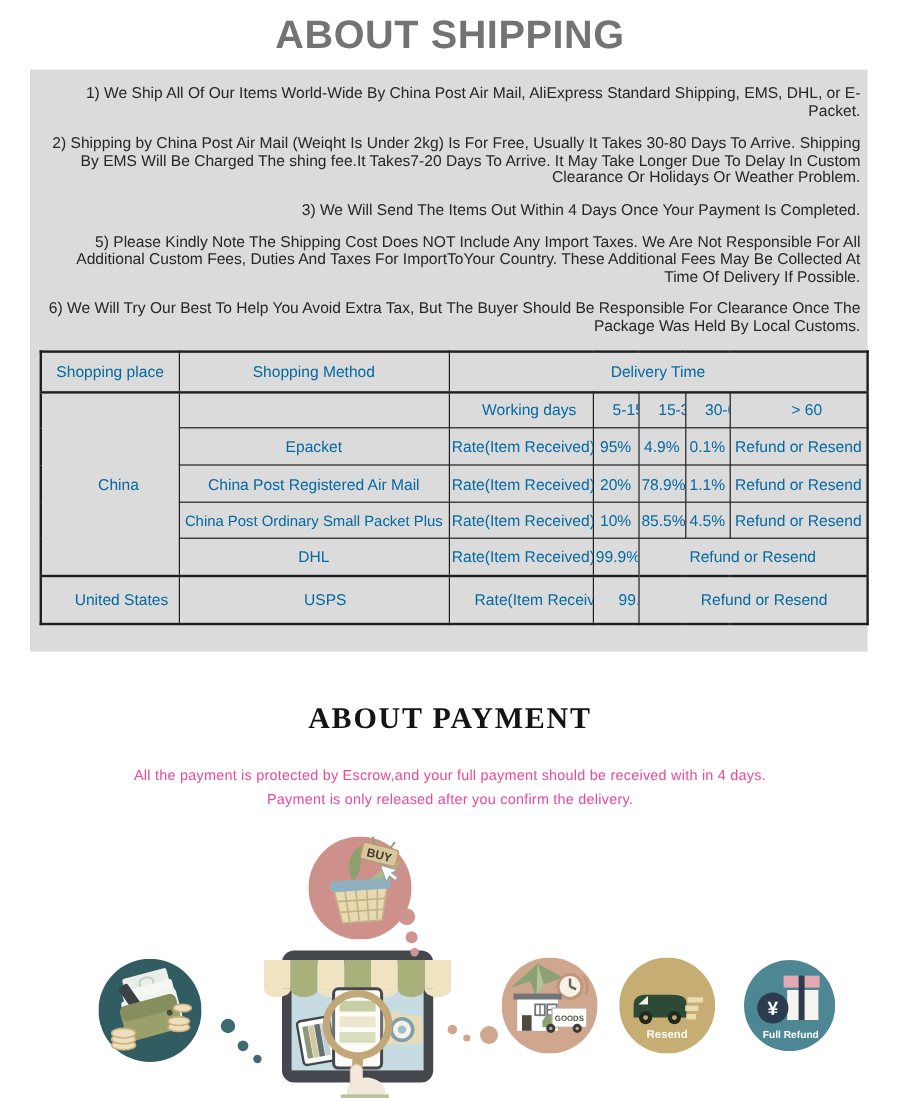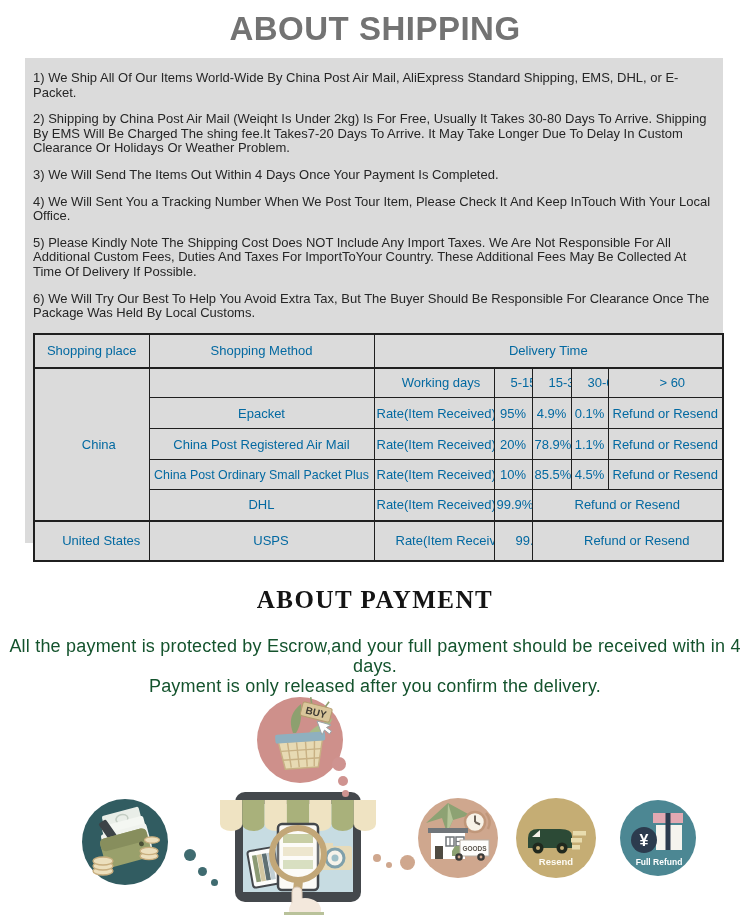--- a/index.html
+++ b/index.html
@@ -12,21 +12,21 @@
   .shipping-title {
     position:absolute; top:10px; left:0; width:100%;
     text-align:center; font-size:33px; font-weight:bold; color:#737373;
     letter-spacing:0.5px;
   }
   .info-box {
     position:absolute; top:58px; left:25px; width:698px; height:485px;
     background:#dbdbdb; padding:13px 6px 0 8px;
   }
   .info-box p {
-    font-size:13px; line-height:14.6px; color:#262626; margin-bottom:12px;
+    font-size:13px; line-height:14.6px; color:#262626; margin-bottom:12px;text-align:right;
   }
   table.shipping-table {
     border-collapse:collapse; width:689px; margin-top:9px;
     table-layout:fixed; background:#dbdbdb;
     border:2px solid #1f1f1f;
   }
   table.shipping-table td {
     border:1px solid #1f1f1f; text-align:center; vertical-align:middle;
     font-size:13px; color:#0369a1; white-space:nowrap; overflow:hidden;
     padding:0 2px;
@@ -37,21 +37,21 @@
   tr.t-r3 td    { height:30px; }
   tr.t-us td    { border-top-width:2px; height:40px;padding-left:21px; }
   td.rate-cell  { font-size:12.4px; }
   .payment-title {
     position:absolute; top:586px; left:0; width:100%;
     text-align:center; font-family:"Liberation Serif", serif;
     font-size:25px; font-weight:bold; color:#141414; letter-spacing:1.5px;
   }
   .payment-sub {
     position:absolute; top:636px; left:0; width:100%;
-    text-align:center; font-size:18px; line-height:20px; color:#14532d;
+    text-align:center; font-size:12px; line-height:20px; color:#ec4899;
     letter-spacing:0.2px;
   }
   .illus { position:absolute; }
   .dot { position:absolute; border-radius:50%; }
   .dot-pink-1 { left:332px; top:757px; width:14px; height:14px; background:#cf9390; }
   .dot-pink-2 { left:338px; top:776px; width:10px; height:10px; background:#cf9390; }
   .dot-pink-3 { left:342px; top:790px; width:7px;  height:7px;  background:#cf9390; }
   .dot-teal-1 { left:184px; top:849px; width:12px; height:12px; background:#3f6b70; }
   .dot-teal-2 { left:198px; top:867px; width:9px;  height:9px;  background:#3f6b70; }
   .dot-teal-3 { left:211px; top:879px; width:7px;  height:7px;  background:#3f6b70; }
@@ -64,21 +64,20 @@
 <body>
 
 <div class="page">
 
   <h1 class="shipping-title">ABOUT SHIPPING</h1>
 
   <div class="info-box">
     <p>1) We Ship All Of Our Items World-Wide By China Post Air Mail, AliExpress Standard Shipping, EMS, DHL, or E-Packet.</p>
     <p>2) Shipping by China Post Air Mail (Weiqht Is Under 2kg) Is For Free, Usually It Takes 30-80 Days To Arrive. Shipping By EMS Will Be Charged The shing fee.It Takes7-20 Days To Arrive. It May Take Longer Due To Delay In Custom Clearance Or Holidays Or Weather Problem.</p>
     <p>3) We Will Send The Items Out Within 4 Days Once Your Payment Is Completed.</p>
-    <p>4) We Will Sent You a Tracking Number When We Post Tour Item, Please Check It And Keep InTouch With Your Local Office.</p>
     <p>5) Please Kindly Note The Shipping Cost Does NOT Include Any Import Taxes. We Are Not Responsible For All Additional Custom Fees, Duties And Taxes For ImportToYour Country. These Additional Fees May Be Collected At Time Of Delivery If Possible.</p>
     <p>6) We Will Try Our Best To Help You Avoid Extra Tax, But The Buyer Should Be Responsible For Clearance Once The Package Was Held By Local Customs.</p>
 
     <table class="shipping-table">
       <colgroup>
         <col style="width:115px">
           <col style="width:225px">
           <col style="width:120px">
         <col style="width:38px">
           <col style="width:39px">

